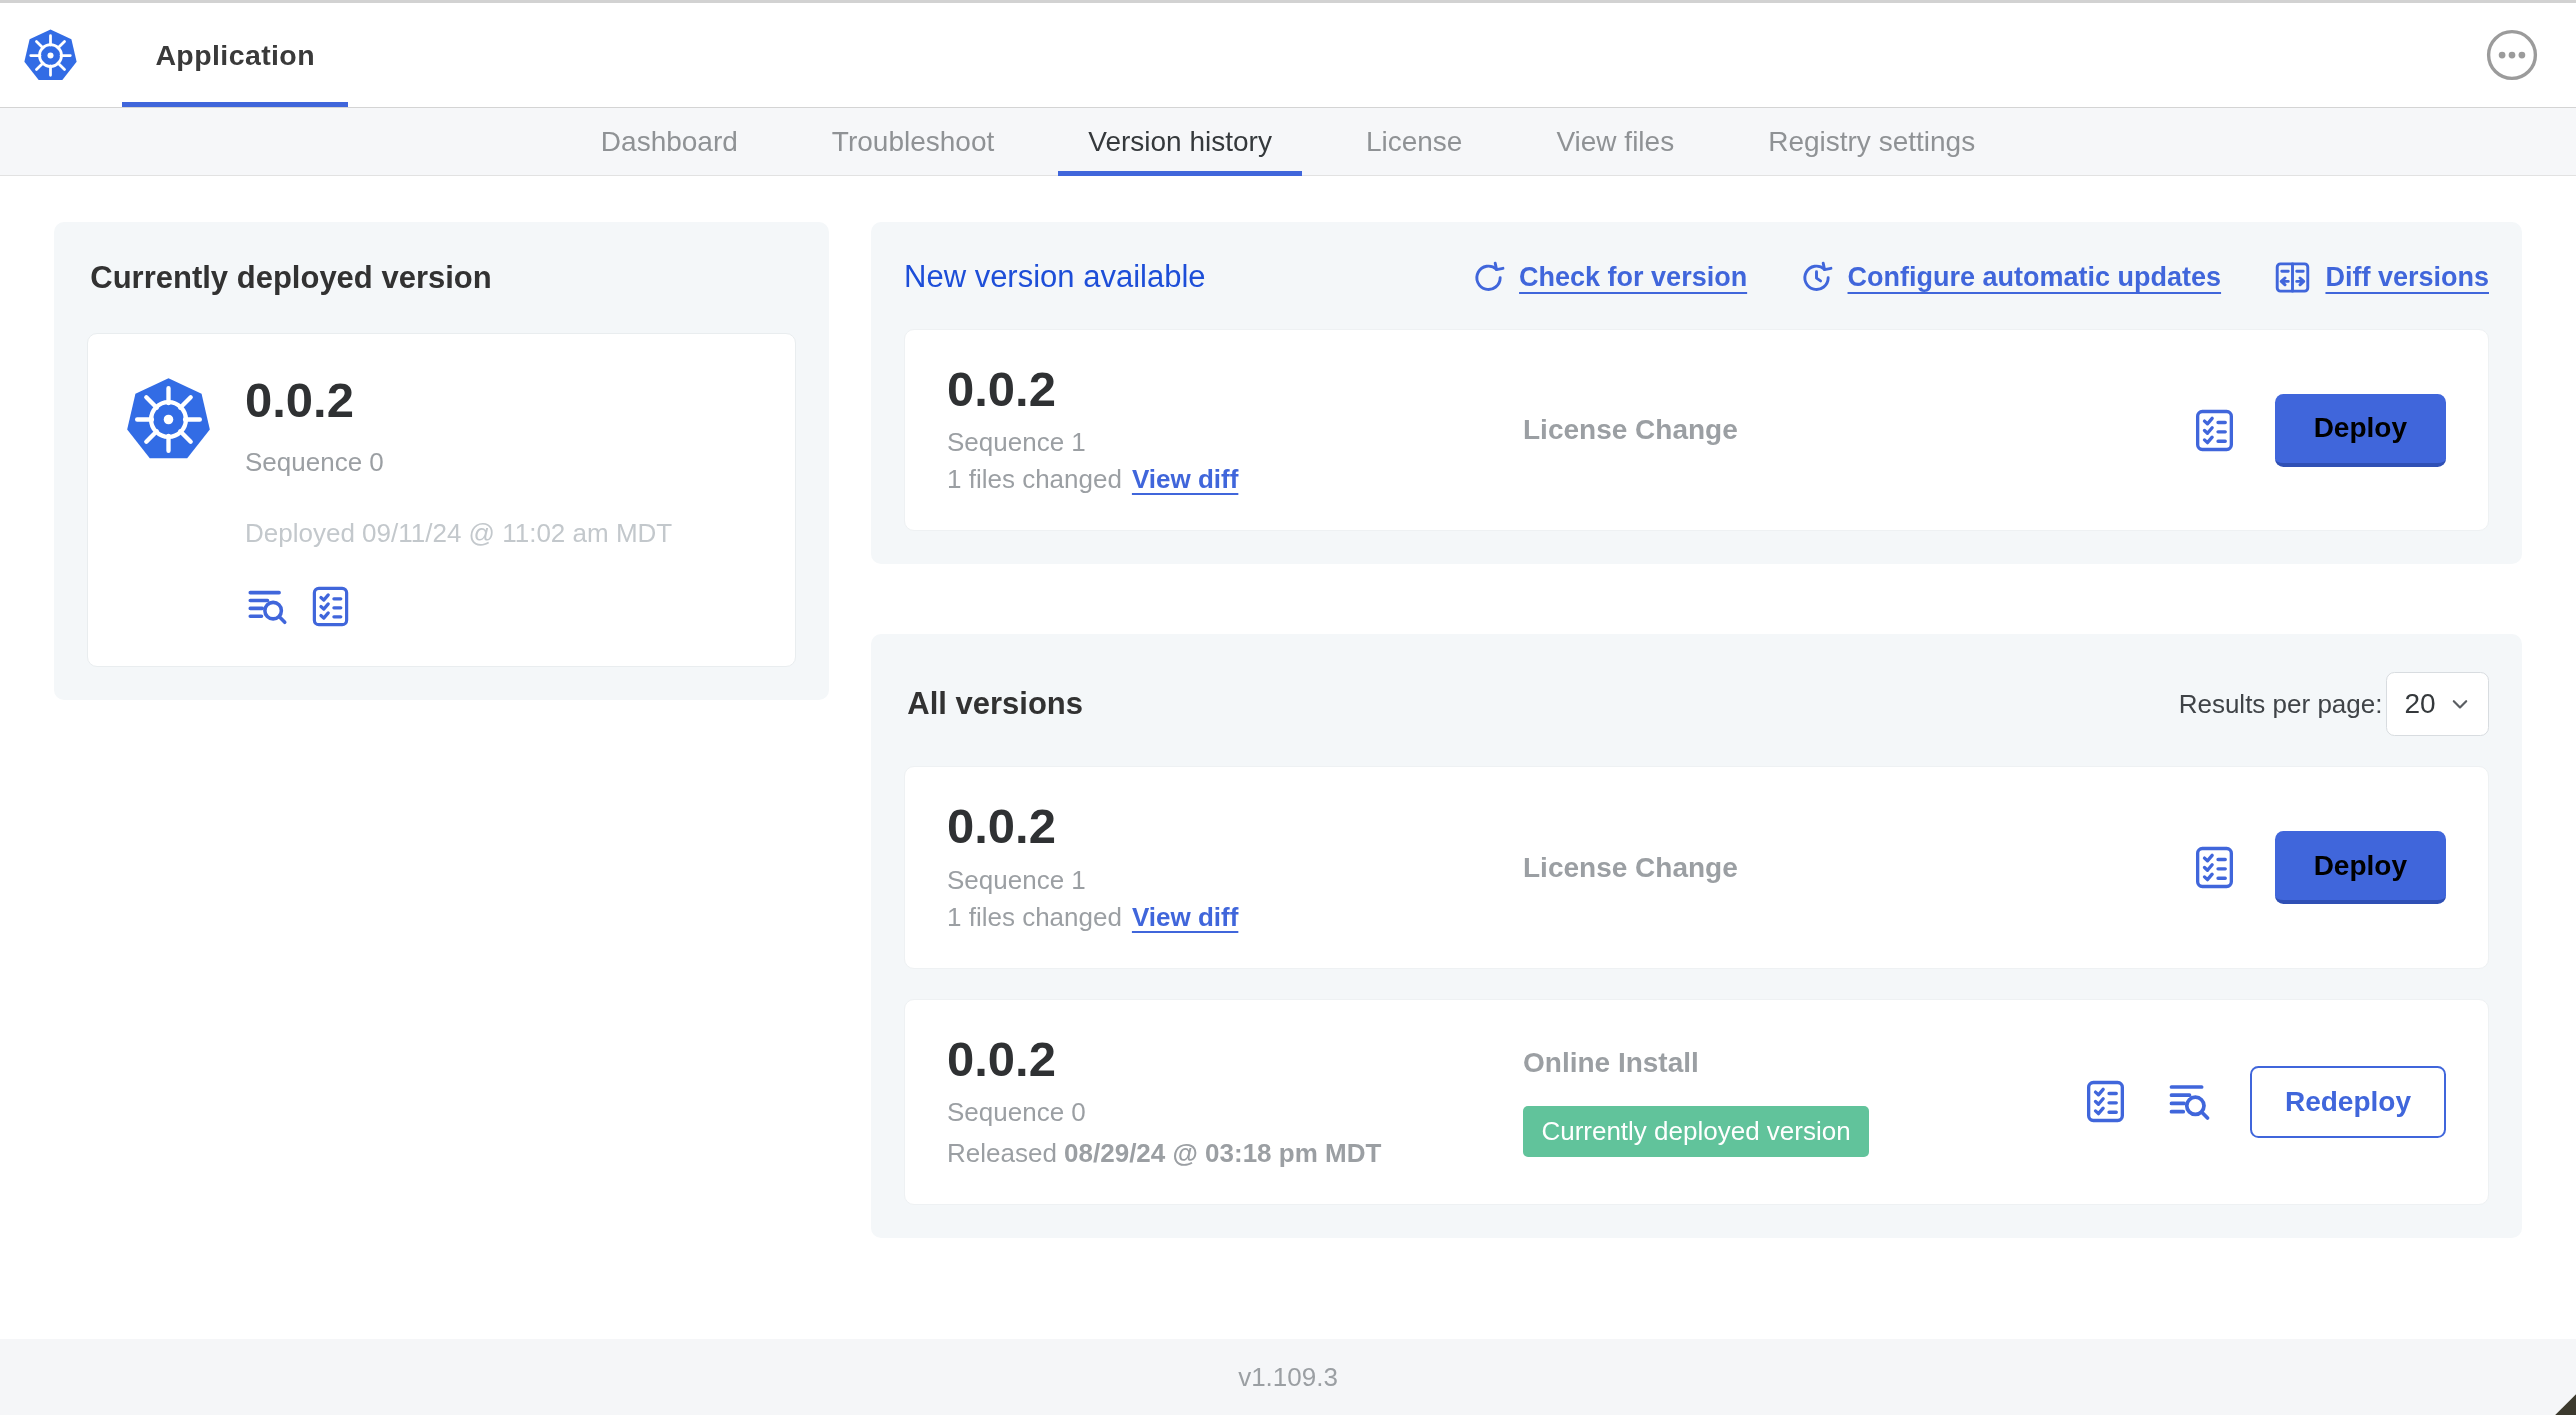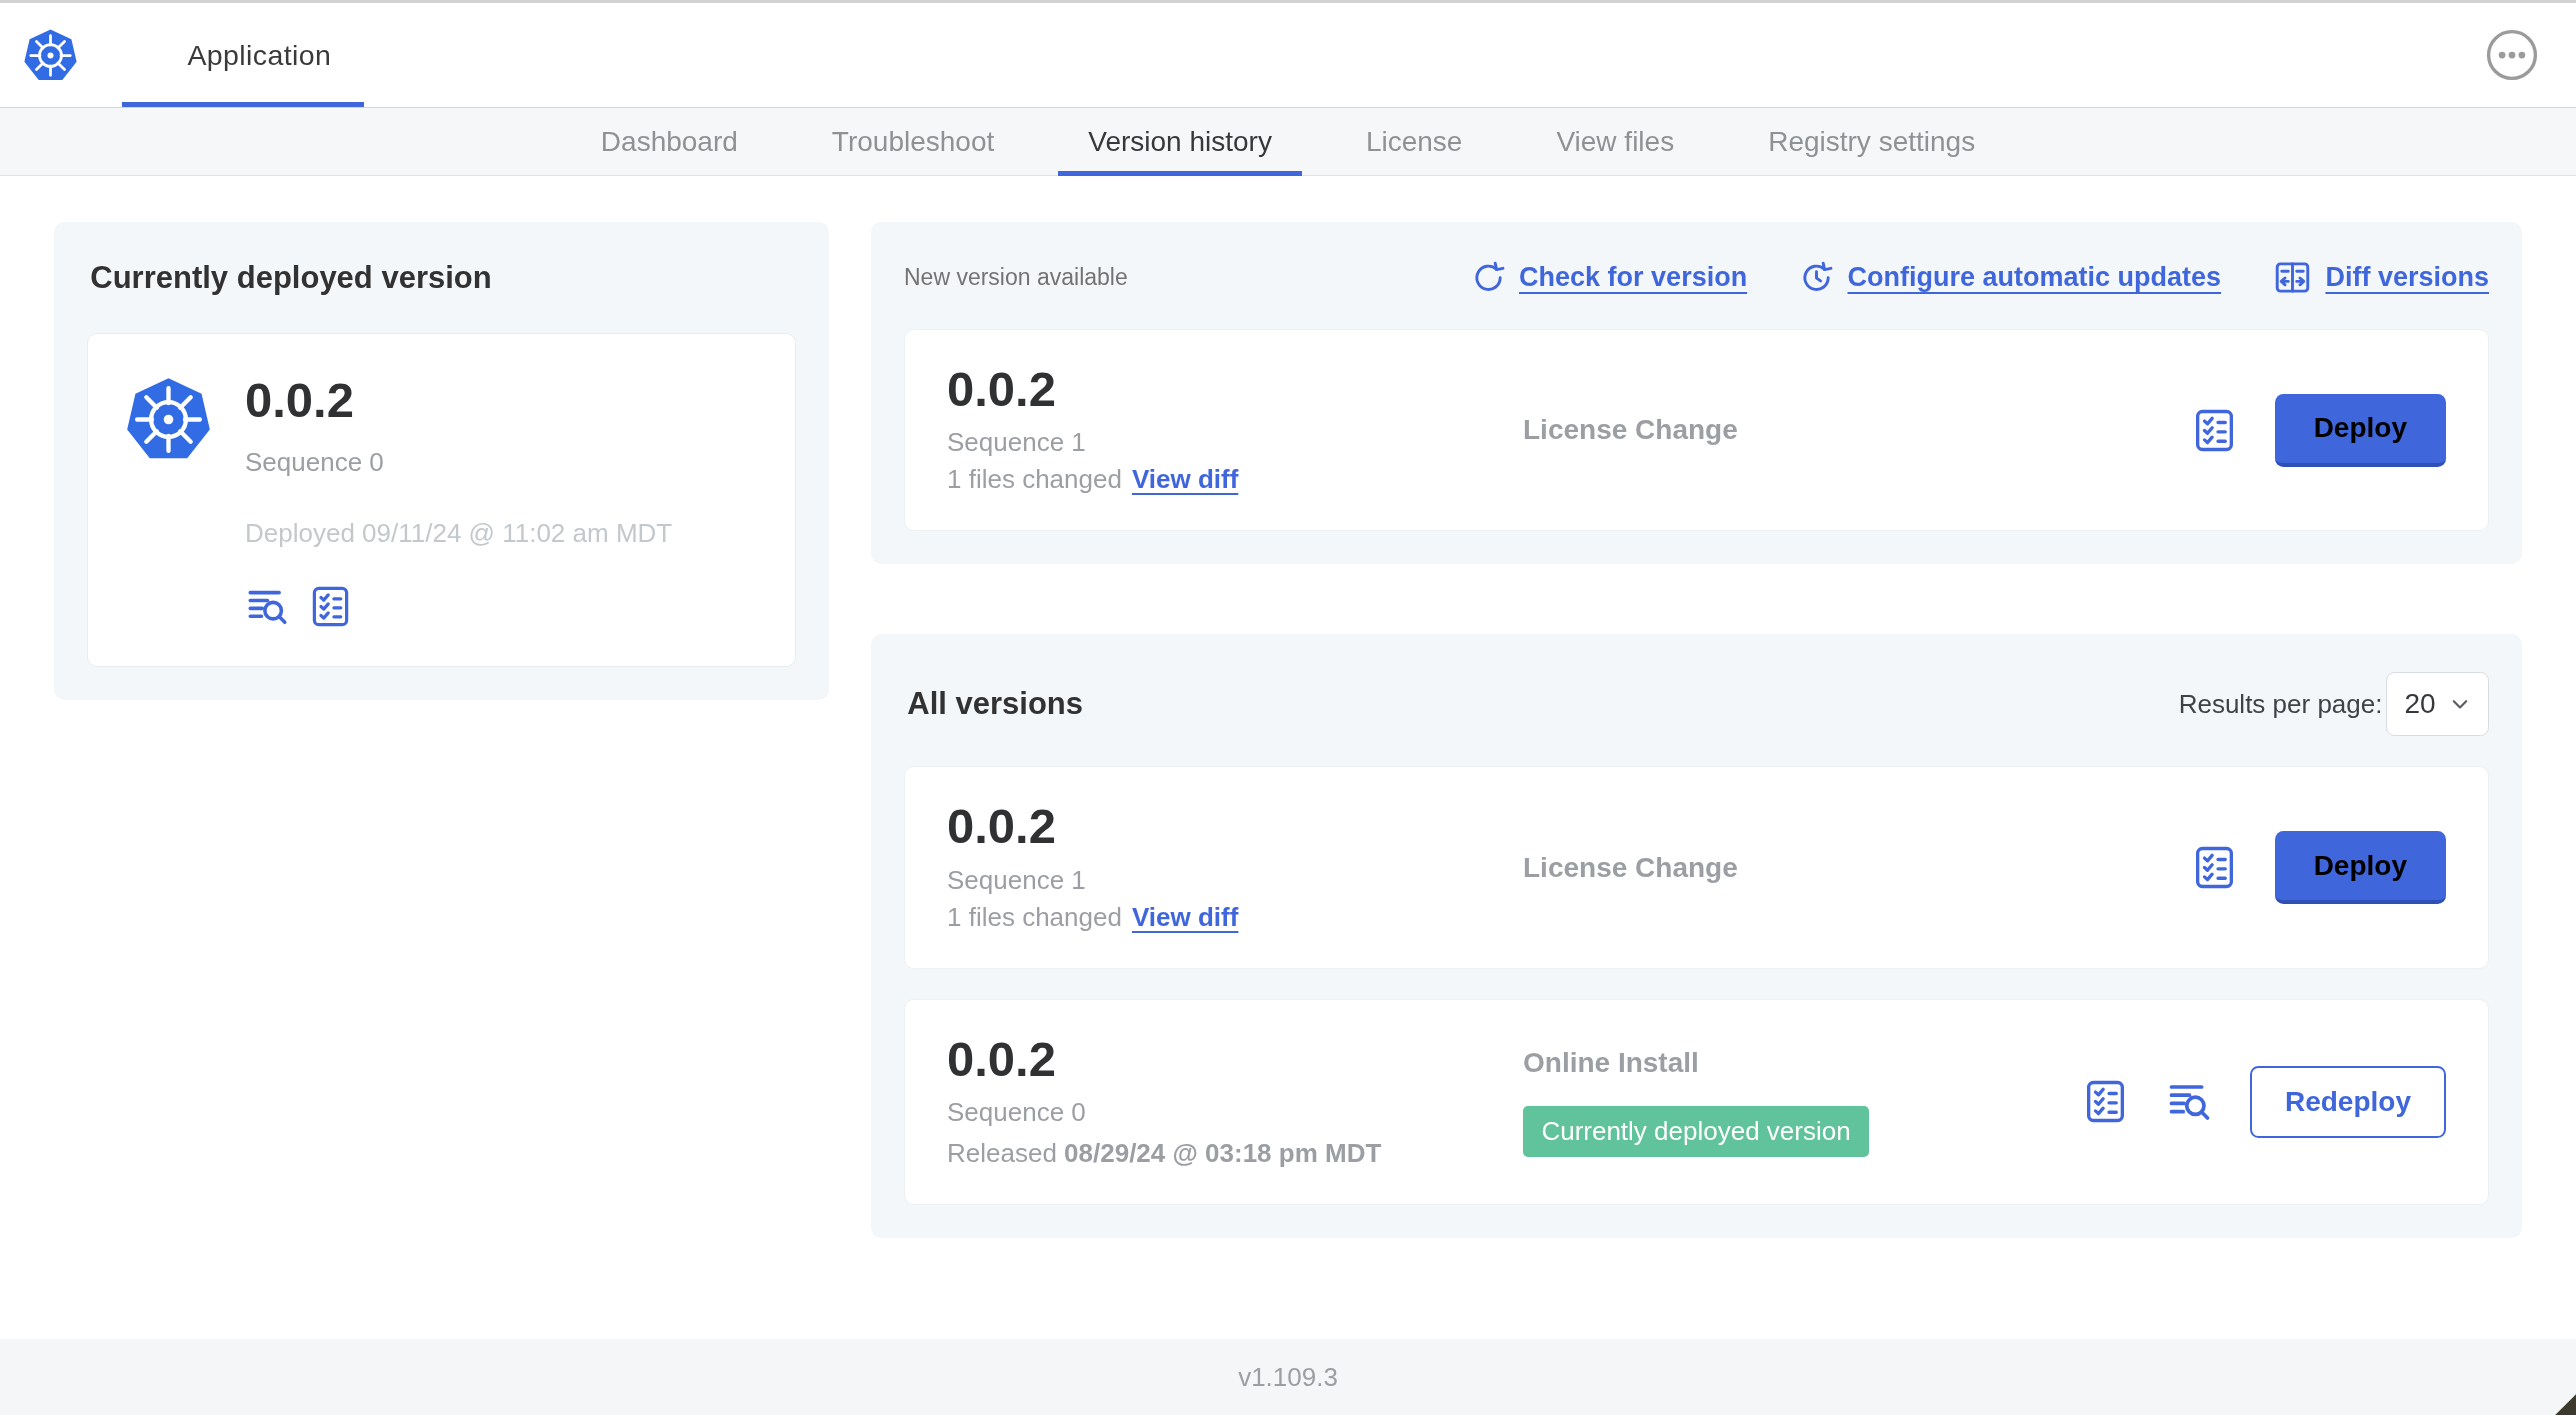--- a/index.html
+++ b/index.html
@@ -24,21 +24,21 @@
     padding: 0 37px 0 23.4px;
     background: #fff;
     position: relative;
   }
   .logo-box { width: 55px; height: 55px; flex: 0 0 auto; }
   .app-tab {
     margin-left: 44px; height: 100%;
     display: flex; align-items: center;
     padding: 0 33px; position: relative; cursor: pointer;
   }
-  .app-tab .app-title { font-size: 28.5px; font-weight: 400; color: #3a3a3a; letter-spacing: 0.4px; margin-left: 32px; }
+  .app-tab .app-title { font-size: 28.5px; font-weight: 700; color: #3a3a3a; letter-spacing: 0.4px; }
   .app-tab::after {
     content: ""; position: absolute; left: 0; right: 0; bottom: 0; height: 5px;
     background: var(--accent-blue, #4066db);
   }
   .more-btn {
     margin-left: auto; width: 54px; height: 54px;
     color: #9b9b9b; cursor: pointer; background: none; border: none; padding: 0;
   }
   .more-btn svg { width: 100%; height: 100%; }
 
@@ -87,21 +87,21 @@
   .ver-number { font-size: 49px; font-weight: 700; color: #2f3133; line-height: 1; }
   .seq-label { font-size: 26px; color: #9b9fa3; margin-top: 22px; }
   .deployed-label { font-size: 26px; color: #c3c8cc; margin-top: 40px; }
   .icon-row { display: flex; align-items: center; gap: 18.4px; margin-top: 35px; }
   .icon-btn { background: none; border: none; padding: 0; cursor: pointer; color: var(--accent-blue, #4066db); }
   .icon-btn svg { display: block; }
 
   
   .right-col { flex: 1 1 auto; display: flex; flex-direction: column; gap: 70px; }
   .sec-head { display: flex; align-items: center; min-height: 44px; }
-  .muted-title { font-size: 23px; color: #737373; }
+  .muted-title { font-size: 31px; color: #1d4ed8; }
   .head-links { margin-left: auto; display: flex; align-items: center; gap: 52px; }
   .head-link {
     display: flex; align-items: center; gap: 13.4px;
     color: var(--accent-blue, #4066db); font-size: 27px; font-weight: 600;
     text-decoration: none; cursor: pointer;
   }
   .head-link .lbl { text-decoration: underline; text-decoration-thickness: 2.1px; text-underline-offset: 5.9px; }
   .head-link svg { flex: 0 0 auto; }
 
   .version-card {

